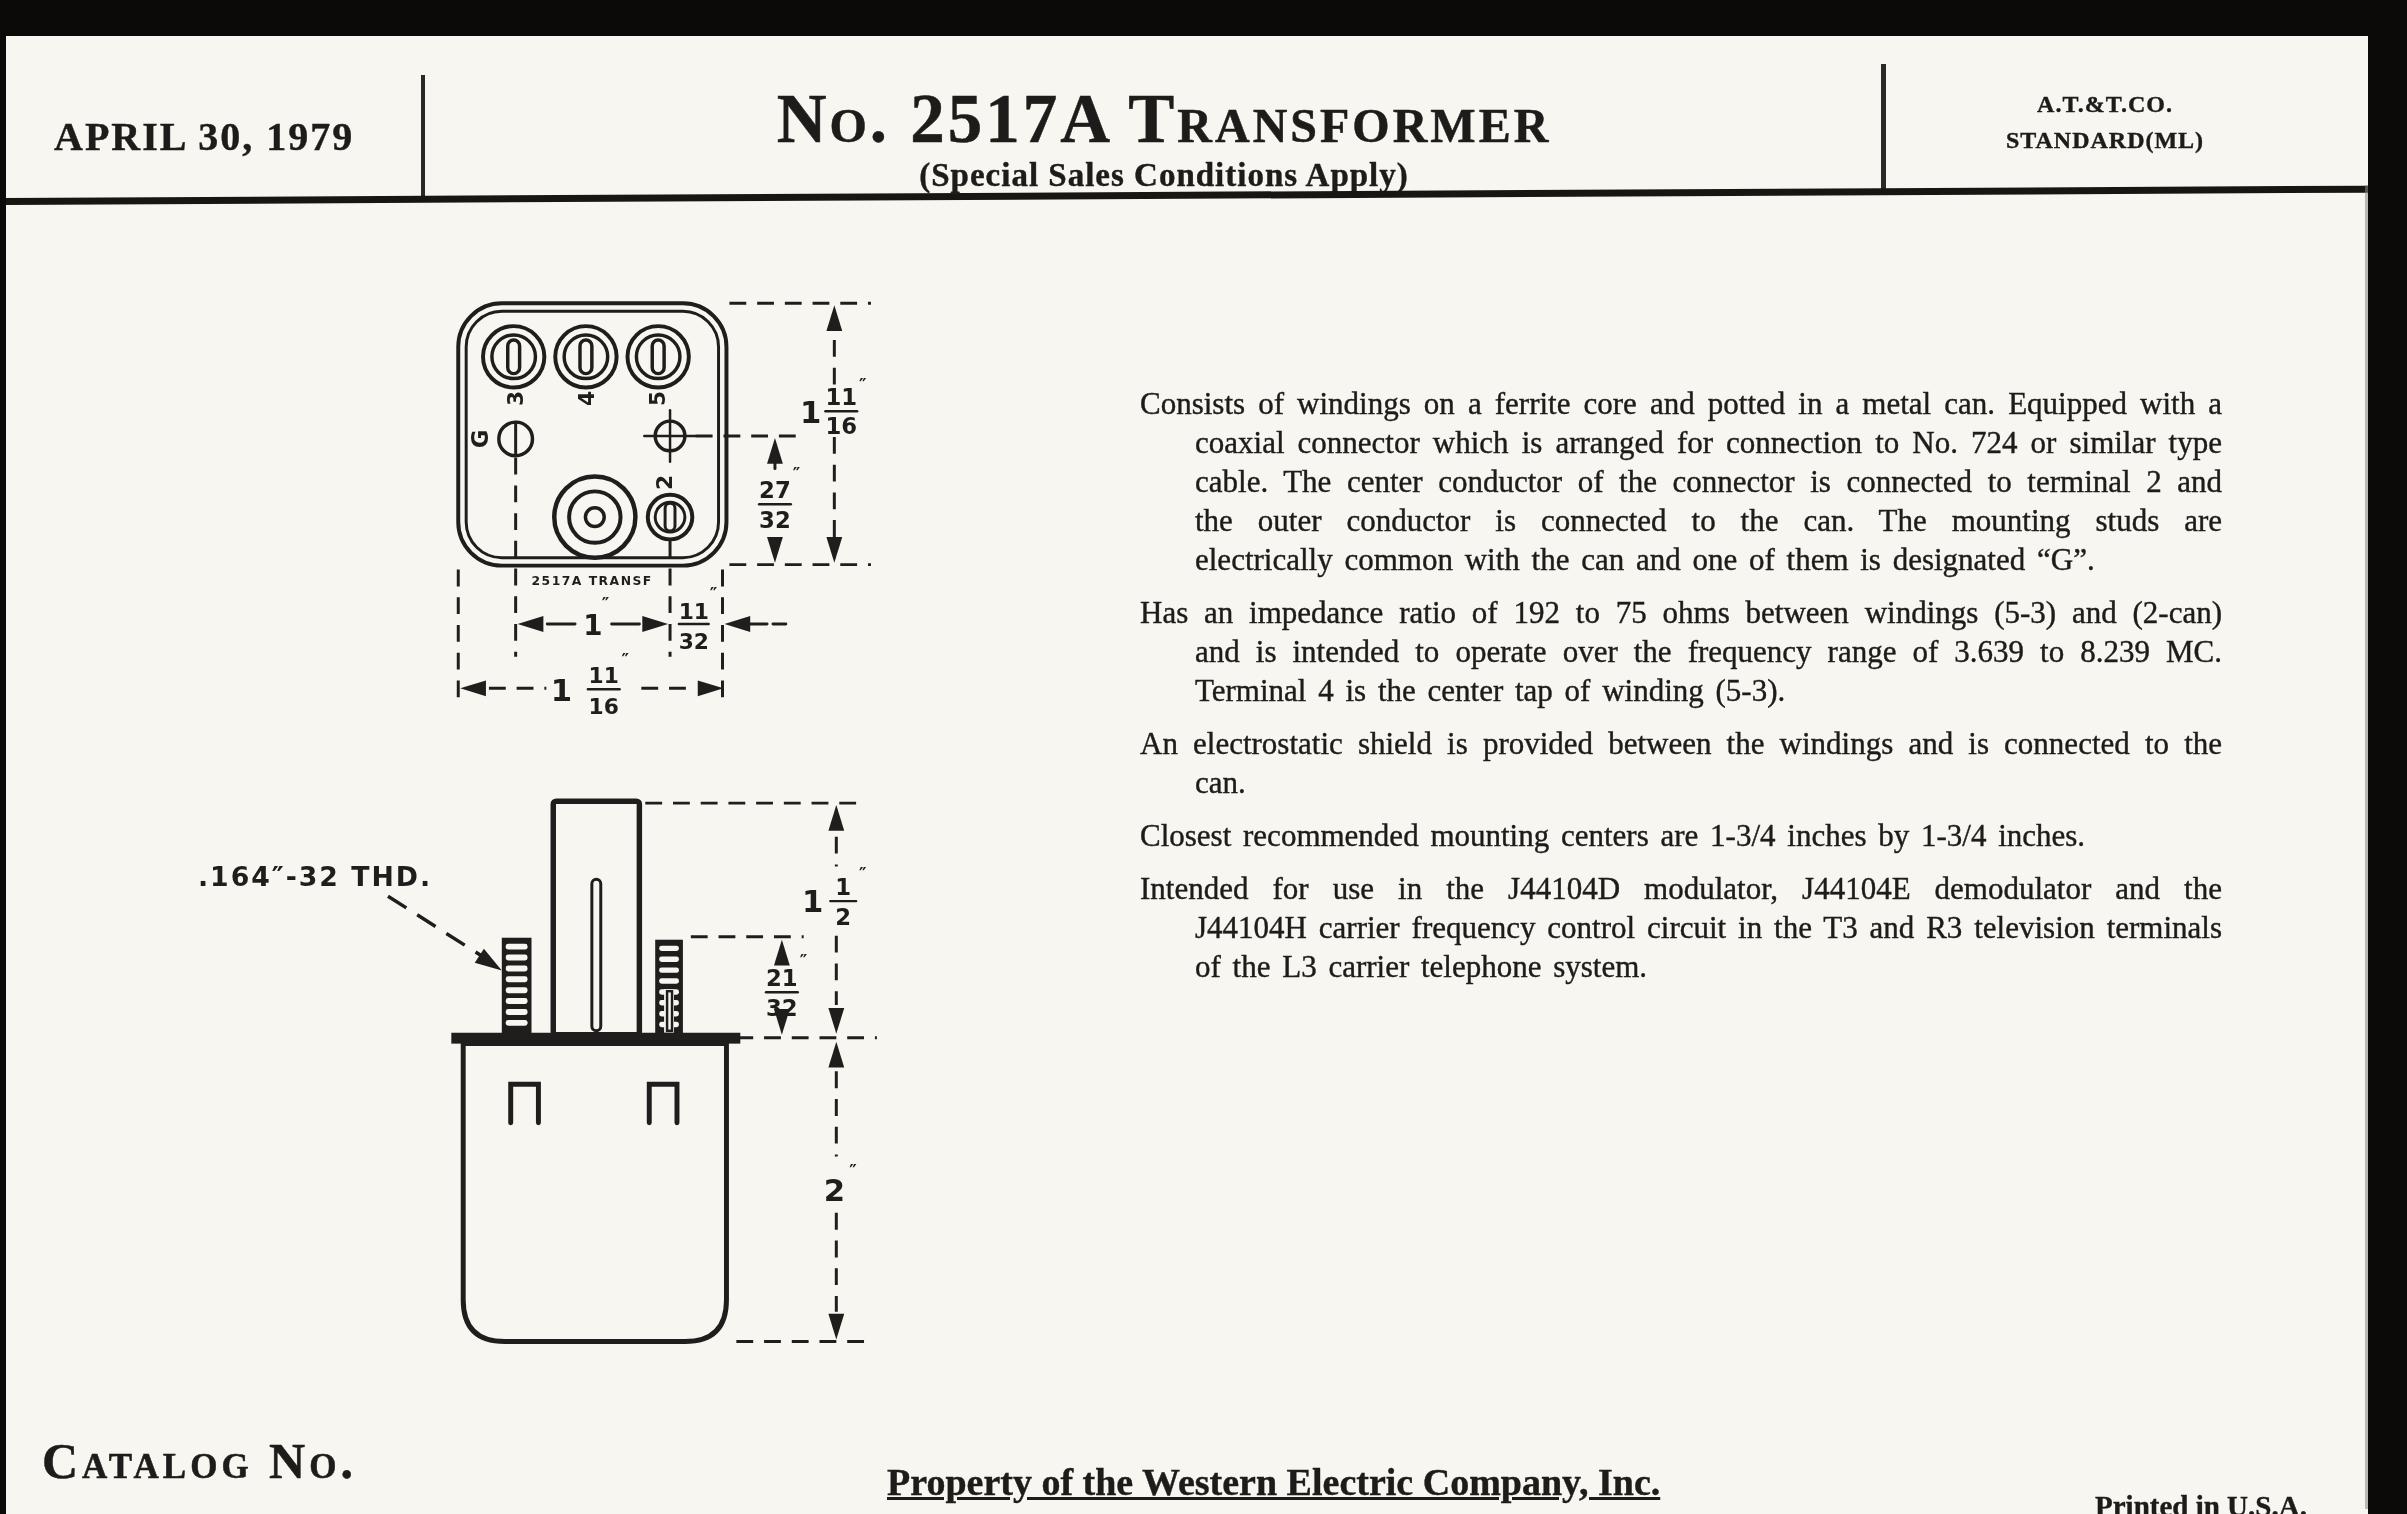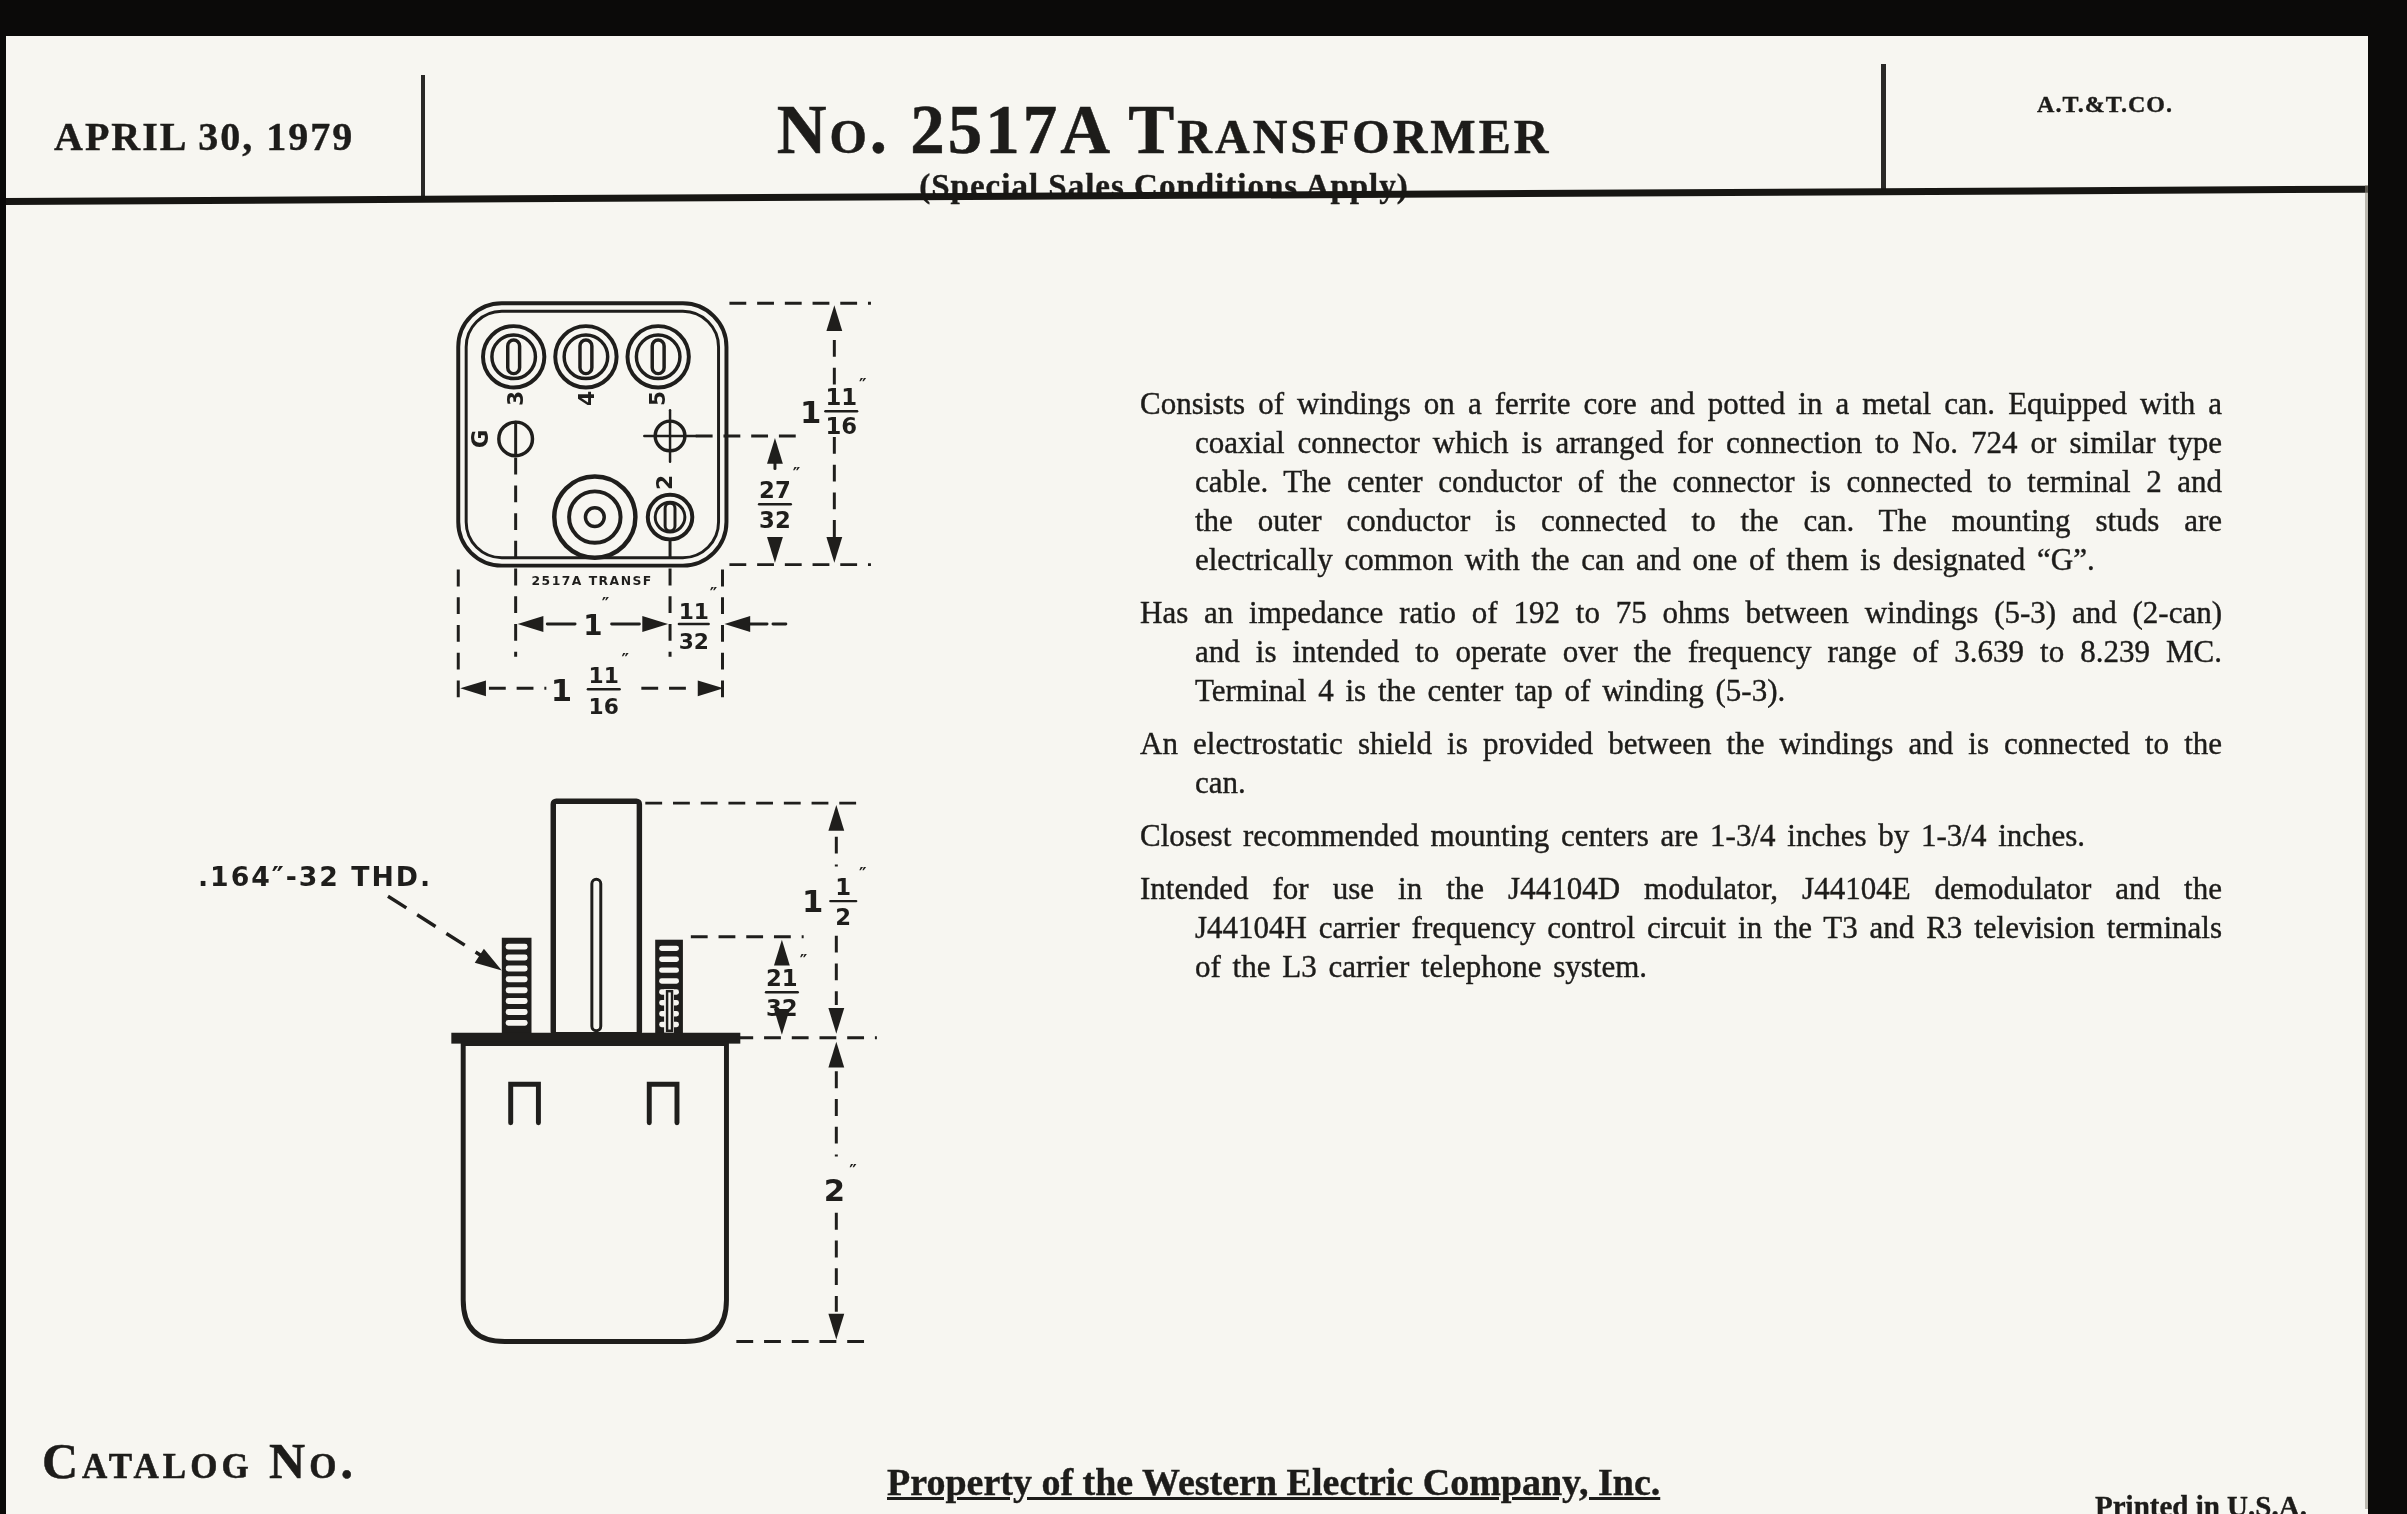--- a/index.html
+++ b/index.html
@@ -23,21 +23,21 @@
   .hdr-date{
     position:absolute;left:48px;top:77px;
     font-size:40px;font-weight:bold;letter-spacing:2px;
     -webkit-text-stroke:0.4px #1d1c1a;
   }
   .hdr-divider-1{position:absolute;left:415px;top:39px;width:4px;height:125px;background:#2a2927;}
   .hdr-divider-2{position:absolute;left:1875px;top:28px;width:5px;height:129px;background:#2a2927;}
   .hdr-title-block{position:absolute;left:465px;top:48px;width:1386px;text-align:center;}
   .hdr-title{
     font-size:69px;font-weight:bold;font-variant:small-caps;
-    letter-spacing:3px;line-height:71px;margin-top:11px;
+    letter-spacing:3px;line-height:71px;
     -webkit-text-stroke:0.5px #1d1c1a;
   }
   .hdr-subtitle{
     font-size:33px;font-weight:bold;letter-spacing:1px;margin-top:2px;
     -webkit-text-stroke:0.4px #1d1c1a;
   }
   .hdr-standard{
     position:absolute;left:1891px;top:50px;width:416px;text-align:center;
     font-size:24px;font-weight:bold;line-height:36px;letter-spacing:1px;
     -webkit-text-stroke:0.4px #1d1c1a;
@@ -105,20 +105,21 @@
 
   <div class="hdr-date">APRIL 30, 1979</div>
   <div class="hdr-divider-1"></div>
   <div class="hdr-title-block">
     <div class="hdr-title">No. 2517A Transformer</div>
     <div class="hdr-subtitle">(Special Sales Conditions Apply)</div>
   </div>
   <div class="hdr-divider-2"></div>
   <div class="hdr-standard">
     <div>A.T.&amp;T.CO.</div>
+    <div>STANDARD(ML)</div>
   </div>
   <div class="hdr-rule"></div>
 
   <svg class="drawing-svg" width="1247" height="1247" viewBox="100 240 1260 1260">
 
     <g>
 
       <rect class="ln s4" x="463" y="303" width="271" height="265" rx="44"></rect>
       <rect class="ln s3" x="471" y="311" width="255" height="249" rx="36"></rect>
 

